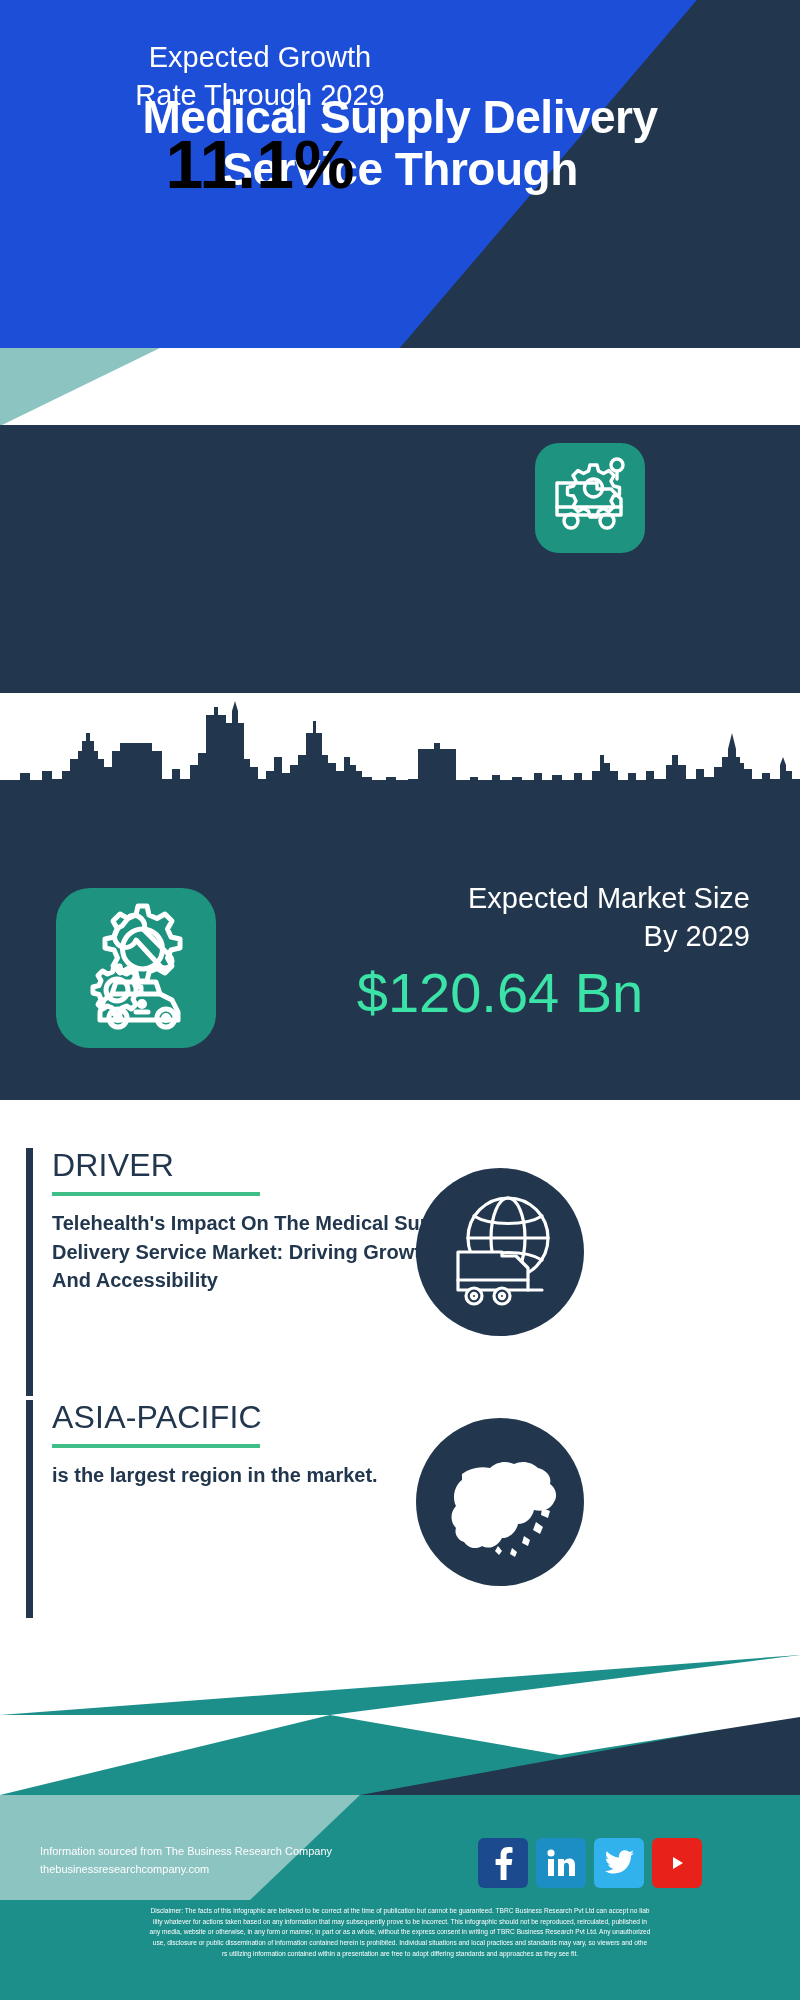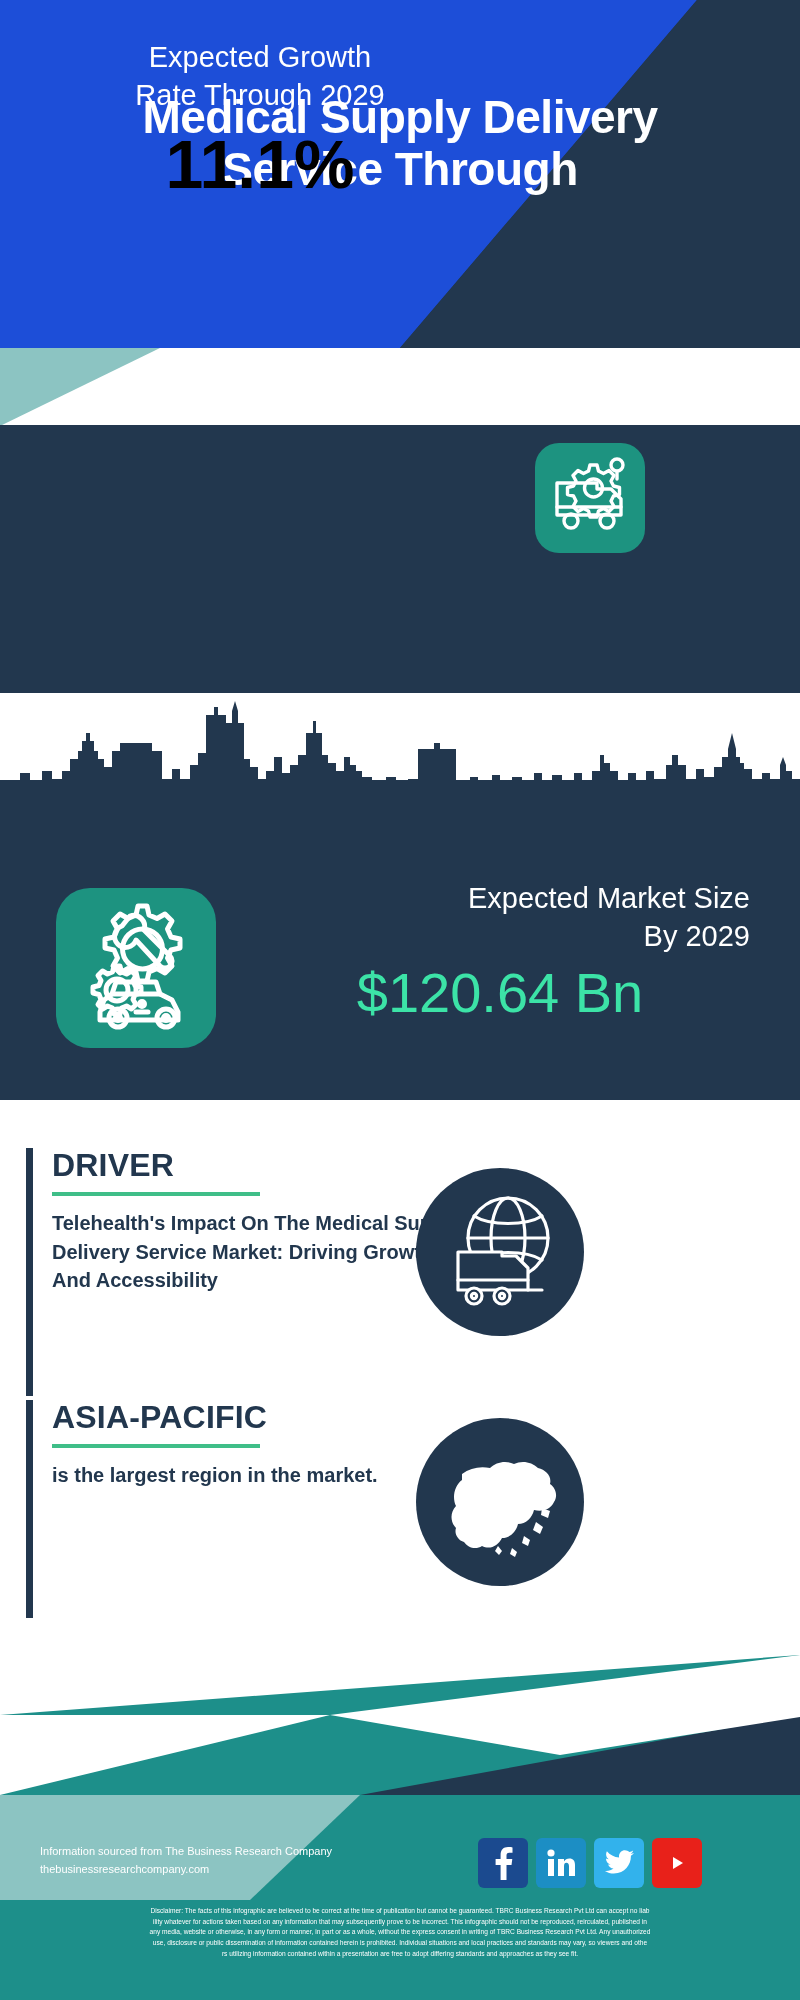--- a/index.html
+++ b/index.html
@@ -51,21 +51,21 @@
   .stat2-value{
     position:absolute;left:250px;top:965px;width:500px;text-align:center;
     color:#3ce3a7;font-size:56px;font-weight:normal;line-height:1;
   }
 
   
   .insight{position:absolute;left:26px;width:560px;}
   .insight .bar{position:absolute;left:0;top:0;width:7px;background:#22374e;}
   .insight .body{position:absolute;left:26px;top:0;width:420px;}
   .insight h2{
-    margin:0;color:#22374e;font-size:32px;font-weight:bold;
+    margin:0;color:#22374e;font-size:32px;font-weight:normal;
     letter-spacing:0.2px;line-height:1.1;
   }
   .insight .rule{margin-top:9px;width:208px;height:4px;background:#3fbe88;}
   .insight p{
     margin:13px 0 0 0;color:#22374e;font-size:20px;font-weight:bold;
     line-height:1.42;
   }
   .circ{
     position:absolute;border-radius:50%;background:#22374e;
   }

